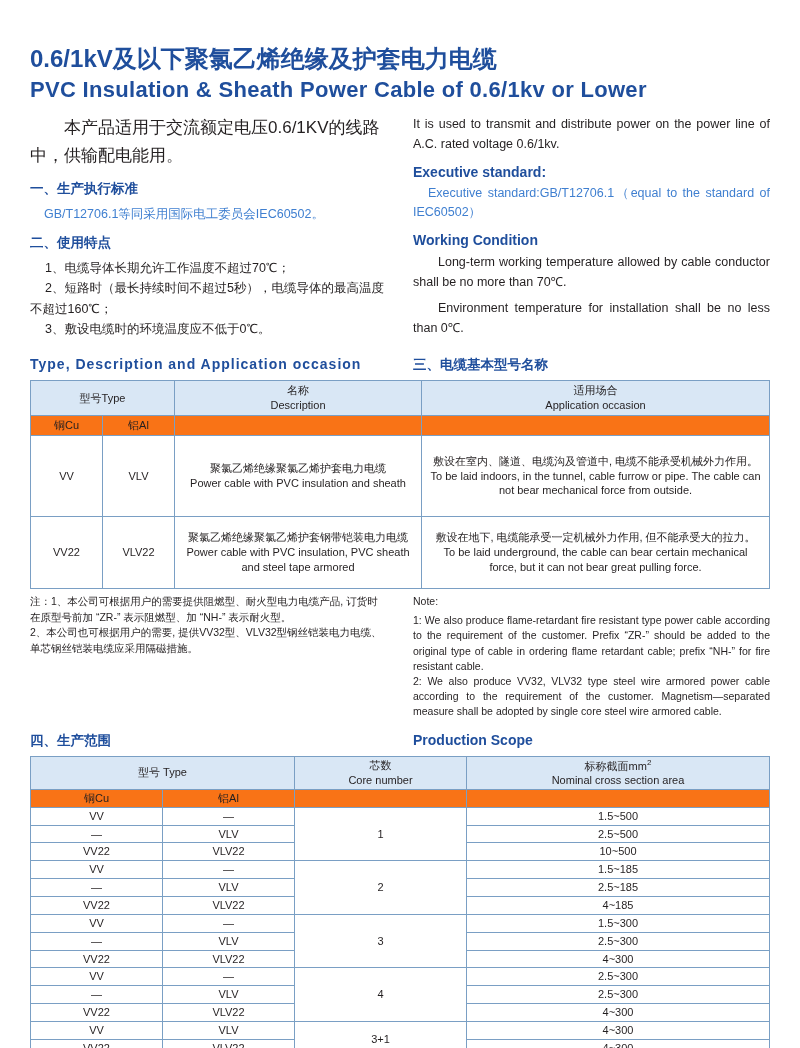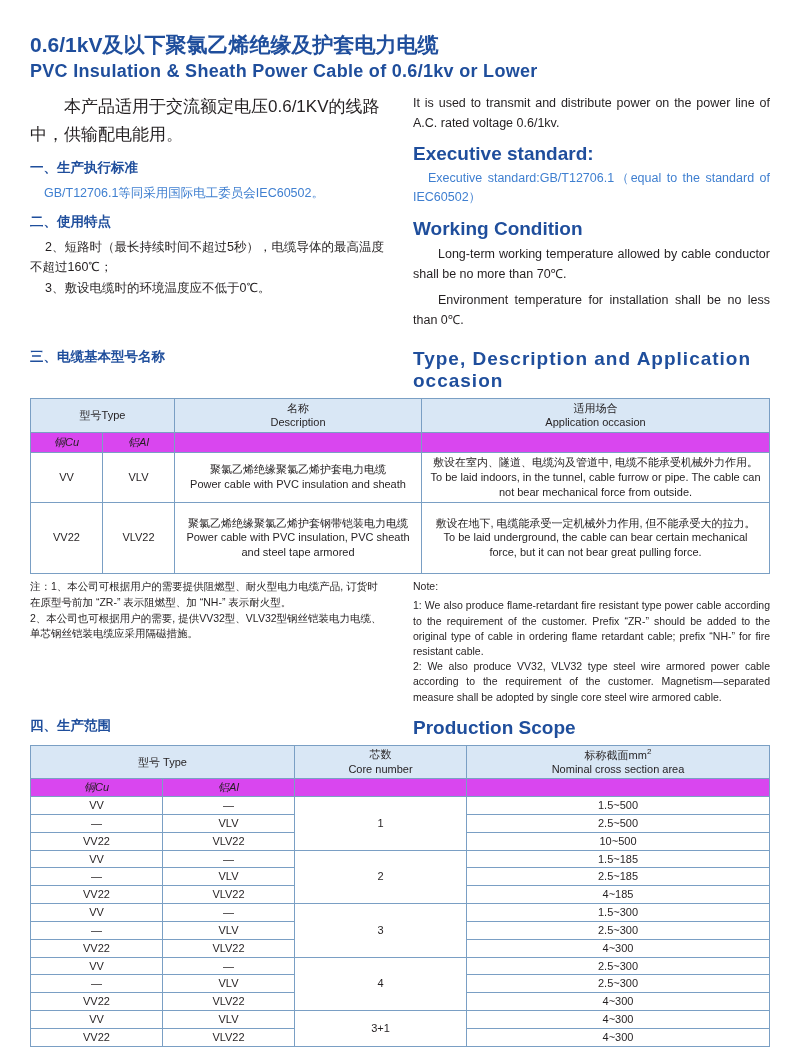--- a/index.html
+++ b/index.html
@@ -12,29 +12,29 @@
     overflow:hidden;
   }
   .page{
     position:relative;
     width:800px;height:1048px;
     box-sizing:border-box;
     padding:24px 30px 10px 30px;
   }
   
   .title-cn{
-    font-size:21px;
+    font-size:24px;
     font-weight:bold;
     color:#1f4e9c;
     letter-spacing:0px;
     line-height:1.25;
-    margin:8px 0 2px 0;
+    margin:20px 0 2px 0;
   }
   .title-en{
-    font-size:18px;
+    font-size:22px;
     font-weight:bold;
     color:#1f4e9c;
     letter-spacing:0.3px;
     line-height:1.25;
     margin:0 0 10px 0;
   }
   
   .cols{
     display:flex;
     gap:26px;
@@ -57,21 +57,21 @@
     margin-bottom:6px;
   }
   .para-en.indent{text-indent:2em;}
   .head-cn{
     font-size:13.5px;
     font-weight:bold;
     color:#1f4e9c;
     margin:10px 0 6px 0;
   }
   .head-en{
-    font-size:19px;
+    font-size:14px;
     font-weight:bold;
     color:#1f4e9c;
     margin:10px 0 4px 0;
   }
   .head-en.sp{letter-spacing:1px;}
   .std-cn{
     font-size:12.5px;
     color:#3f7fd0;
     margin:0 0 2px 14px;
     line-height:1.6;
@@ -99,21 +99,21 @@
   table td,table th{
     border:1px solid #7a9fc4;
     text-align:center;
     vertical-align:middle;
     padding:2px 3px;
     line-height:1.35;
     font-weight:normal;
   }
   .tbl-wrap{margin-top:6px;}
   .hdr{background:#d9e7f5;}
-  .hdr-sub{background:#d946ef;font-style:italic;}
+  .hdr-sub{background:#f97316;}
   .t1 td{height:auto;}
   .note-cn{
     font-size:10.5px;
     line-height:1.5;
     color:#231f20;
     margin-top:5px;
   }
   .note-en{
     font-size:10.5px;
     line-height:1.45;
@@ -147,43 +147,44 @@
 
   <div class="cols">
     <div class="col">
       <p class="para-cn">本产品适用于交流额定电压0.6/1KV的线路中，供输配电能用。</p>
 
       <div class="head-cn">一、生产执行标准</div>
       <p class="std-cn">GB/T12706.1等同采用国际电工委员会IEC60502。</p>
 
       <div class="head-cn">二、使用特点</div>
       <div class="list-cn">
+        <div>1、电缆导体长期允许工作温度不超过70℃；</div>
         <div>2、短路时（最长持续时间不超过5秒），电缆导体的最高温度不超过160℃；</div>
         <div>3、敷设电缆时的环境温度应不低于0℃。</div>
       </div>
     </div>
 
     <div class="col">
       <p class="para-en">It is used to transmit and distribute power on the power line of A.C. rated voltage 0.6/1kv.</p>
 
       <div class="head-en">Executive standard:</div>
       <p class="std-en">Executive standard:GB/T12706.1（equal to the standard of IEC60502）</p>
 
       <div class="head-en">Working Condition</div>
       <p class="para-en indent">Long-term working temperature allowed by cable conductor shall be no more than 70℃.</p>
       <p class="para-en indent">Environment temperature for installation shall be no less than 0℃.</p>
     </div>
   </div>
 
   <div class="sec-row">
     <div class="sec-col">
+      <div class="head-en sp" style="margin:0;">Type, Description and Application occasion</div>
+    </div>
+    <div class="sec-col">
       <div class="head-cn" style="margin:0;">三、电缆基本型号名称</div>
-    </div>
-    <div class="sec-col">
-      <div class="head-en sp" style="margin:0;">Type, Description and Application occasion</div>
     </div>
   </div>
 
   <div class="tbl-wrap">
     <table class="t1">
       <tbody>
           <tr>
         <td class="hdr" colspan="2" style="width:130px;">型号Type</td>
         <td class="hdr" style="width:240px;">
           <div>名称</div>
@@ -200,21 +201,21 @@
         <td class="hdr-sub"></td>
         <td class="hdr-sub"></td>
       </tr>
       <tr>
         <td>VV</td>
         <td>VLV</td>
         <td style="padding:6px 10px;">
           <div>聚氯乙烯绝缘聚氯乙烯护套电力电缆</div>
           <div>Power cable with PVC insulation and sheath</div>
         </td>
-        <td style="padding:2px 8px;">
+        <td style="padding:18px 8px;">
           <div>敷设在室内、隧道、电缆沟及管道中, 电缆不能承受机械外力作用。</div>
           <div>To be laid indoors, in the tunnel, cable furrow or pipe. The cable can not bear mechanical force from outside.</div>
         </td>
       </tr>
       <tr>
         <td>VV22</td>
         <td>VLV22</td>
         <td style="padding:6px 6px;">
           <div>聚氯乙烯绝缘聚氯乙烯护套钢带铠装电力电缆</div>
           <div>Power cable with PVC insulation, PVC sheath and steel tape armored</div>

